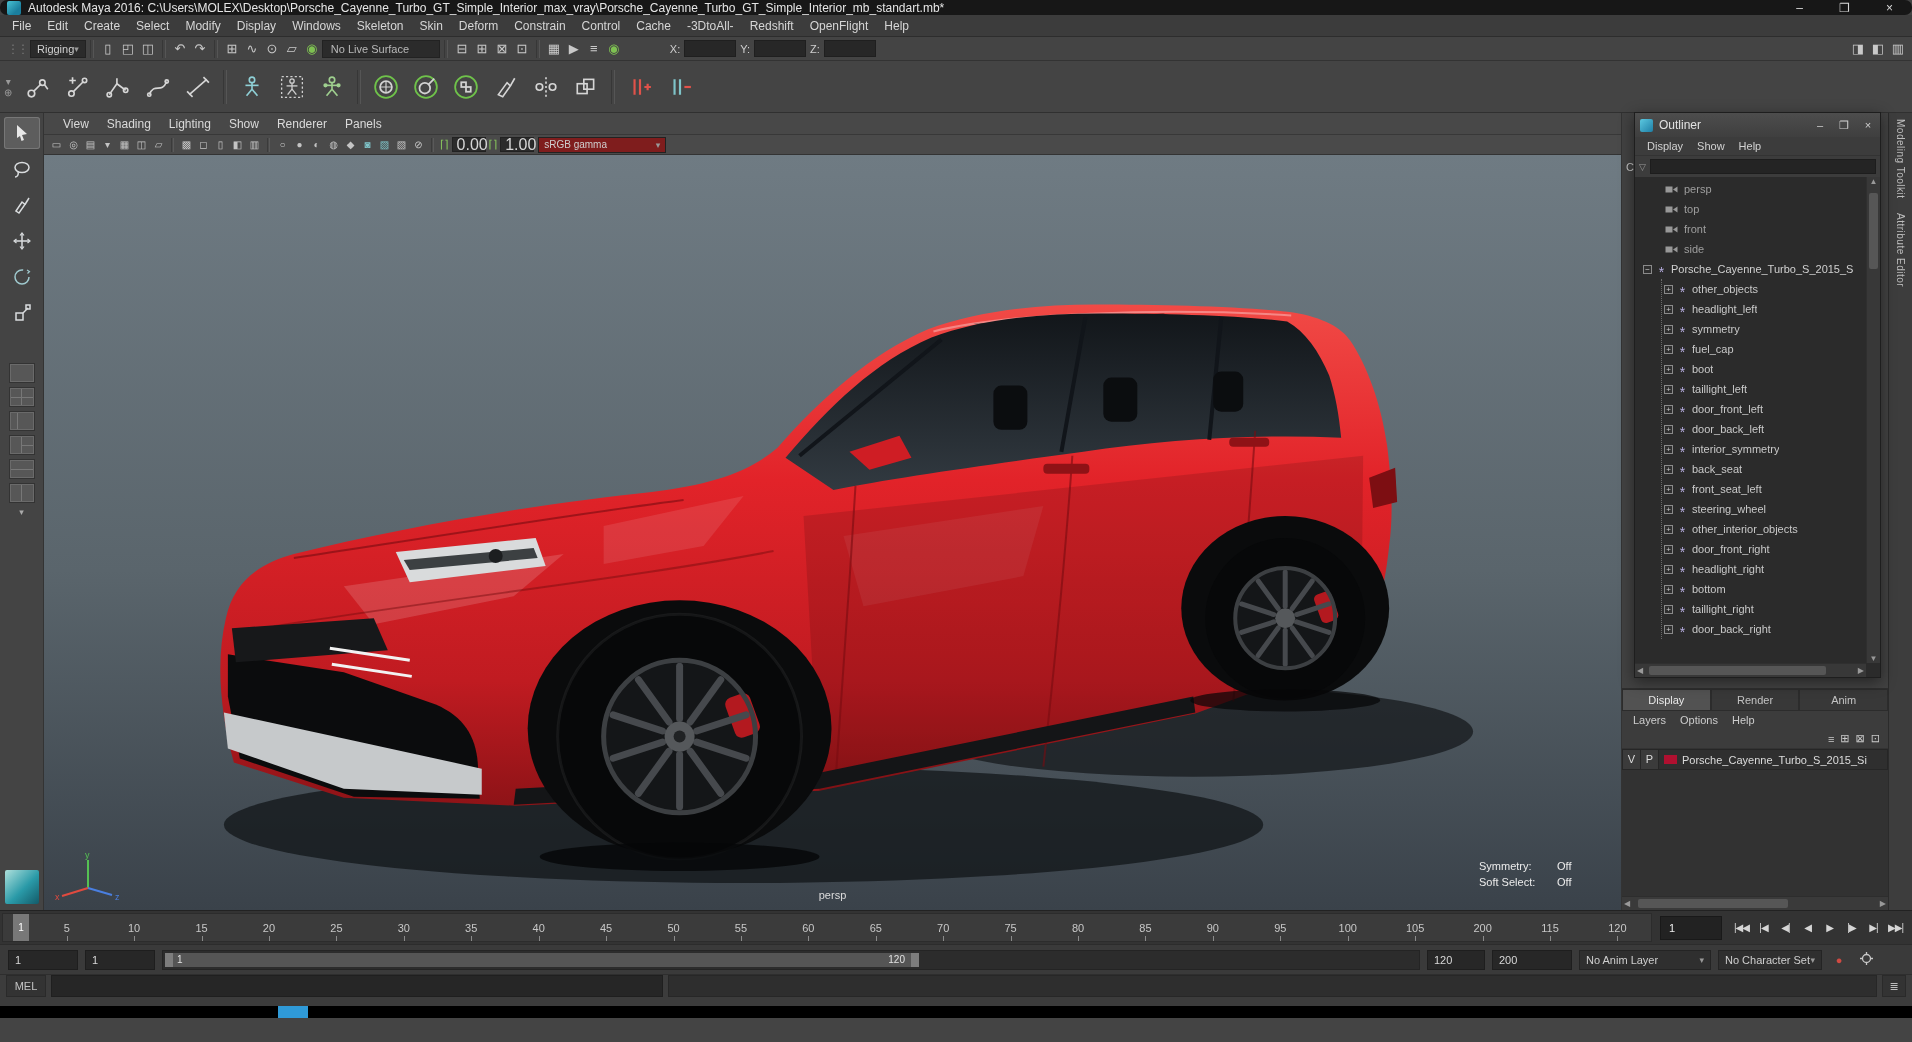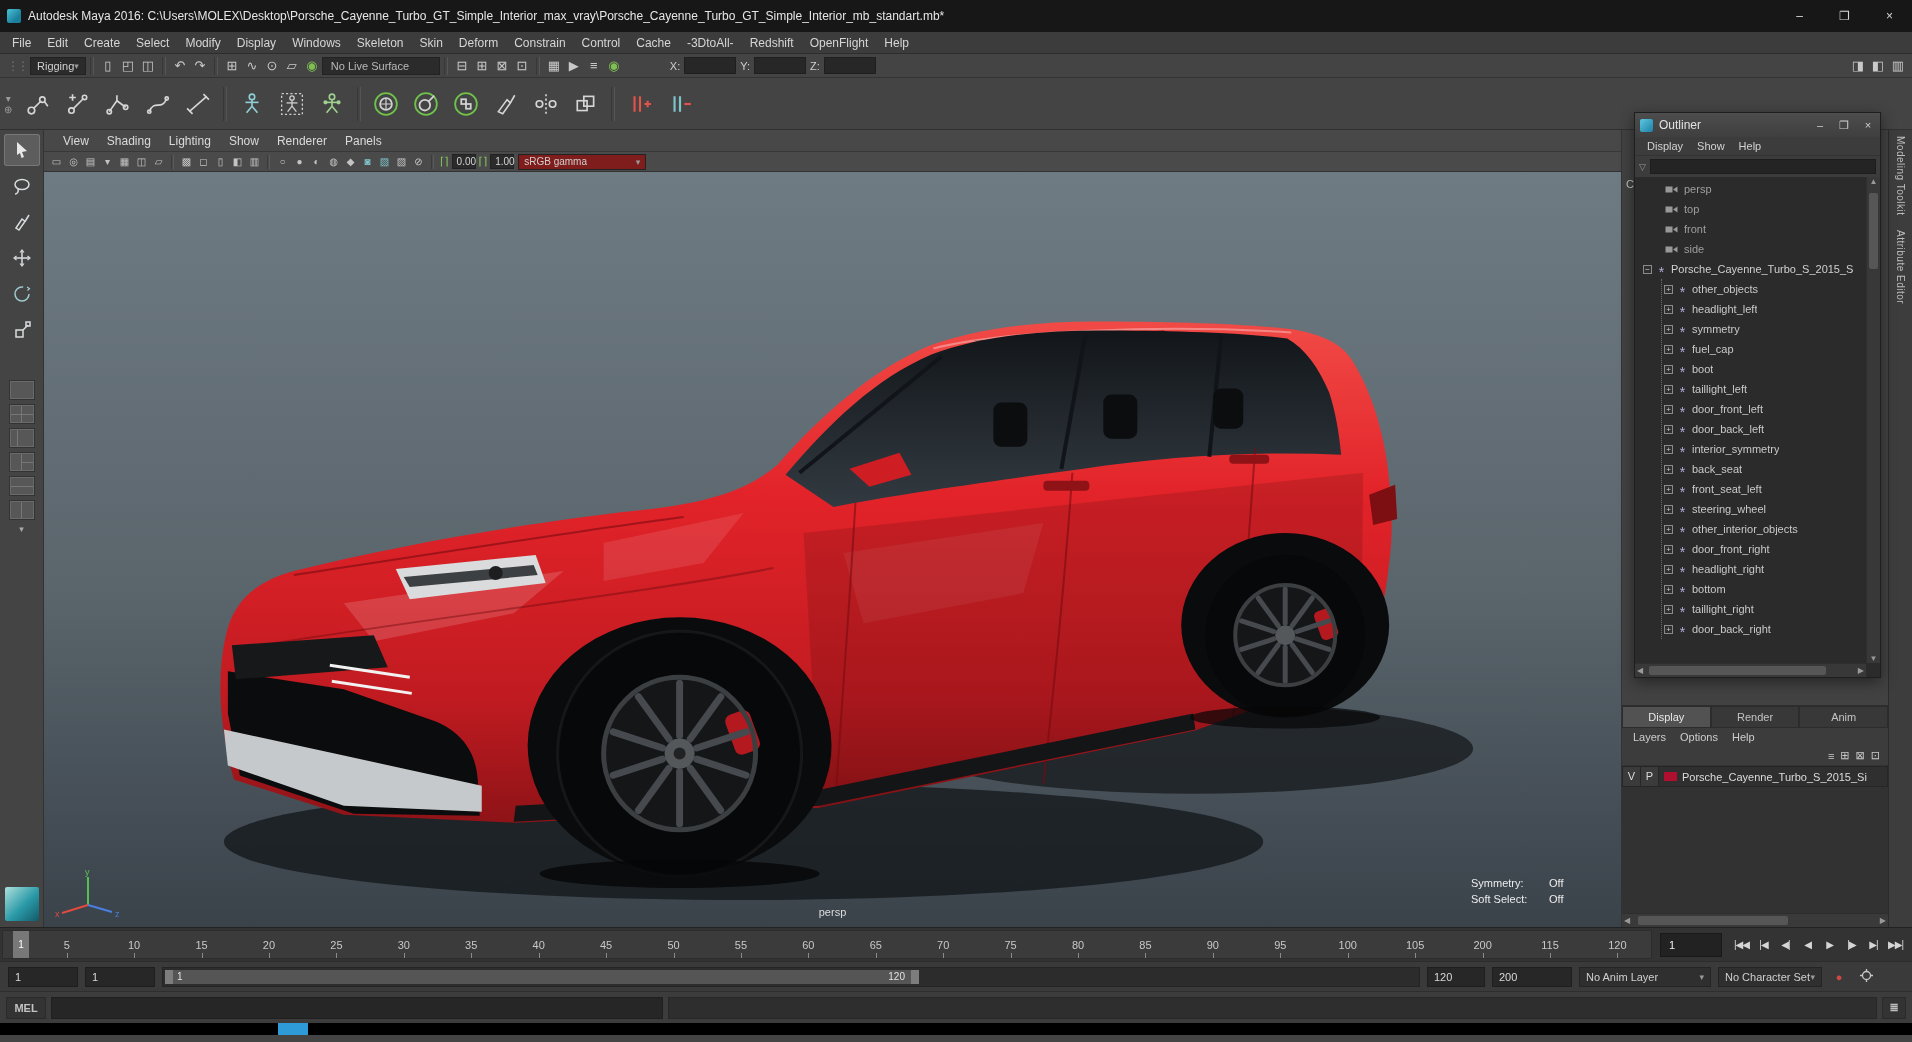--- a/index.html
+++ b/index.html
@@ -1,20 +1,20 @@
 <!DOCTYPE html>
 <html><head>
 <meta charset="utf-8">
 <style>
   * { margin:0; padding:0; box-sizing:border-box; }
   body { background:#111; font-family:"Liberation Sans", sans-serif; }
   .app { position:relative; width:1912px; height:1042px; background:#444; overflow:hidden; color:#ccc; font-size:11px; }
 
   
-  .titlebar { height:32px; background:#171717; display:flex; align-items:center; color:#e6e6e6; font-size:12px; }
+  .titlebar { height:15px; background:#171717; display:flex; align-items:center; color:#e6e6e6; font-size:12px;border-radius:7px; }
   .title-icon { width:14px; height:14px; margin:0 7px; border-radius:2px; background:linear-gradient(135deg,#49c3d4,#1b7f9e 70%); flex:0 0 auto; }
   .title-text { white-space:nowrap; overflow:hidden; }
   .win-controls { margin-left:auto; display:flex; height:100%; }
   .win-btn { width:45px; display:flex; align-items:center; justify-content:center; color:#d8d8d8; font-size:12px; }
 
   
   .menubar { height:22px; background:#3c3c3c; border-bottom:1px solid #2d2d2d; display:flex; align-items:center; padding-left:4px; font-size:12px; color:#d6d6d6; }
   .menu-item { padding:0 8px; white-space:nowrap; }
 
   
@@ -52,28 +52,28 @@
   .lay-more { color:#aaa; font-size:9px; }
   .toolbox-footer { margin-top:auto; margin-bottom:6px; width:34px; height:34px; border-radius:2px; background:linear-gradient(135deg,#aee0dc,#2a9aa8 55%,#135a68); }
 
   
   .viewport-panel { width:1578px; display:flex; flex-direction:column; border-right:1px solid #333; }
   .panel-menubar { height:22px; background:#484848; border-bottom:1px solid #383838; display:flex; align-items:center; padding-left:10px; font-size:12px; color:#dadada; }
   .panel-menu { padding:0 9px; }
   .viewport-toolbar { height:20px; background:#4a4a4a; border-bottom:1px solid #333; display:flex; align-items:center; padding:0 4px; gap:1px; }
   .vp-icon { width:17px; height:16px; display:flex; align-items:center; justify-content:center; color:#c4c4c4; font-size:10px; }
   .vp-sep { width:3px; height:14px; border-left:1px solid #3b3b3b; border-right:1px solid #5a5a5a; margin:0 3px; }
-  .vp-field { width:24px; height:15px; background:#2b2b2b; border:1px solid #222; color:#d5d5d5; display:flex; align-items:center; padding-left:4px; font-size:10px; }
+  .vp-field { width:34px; height:15px; background:#2b2b2b; border:1px solid #222; color:#d5d5d5; display:flex; align-items:center; padding-left:4px; font-size:16px; }
   .bracket-icon { color:#86c35c; font-size:11px; margin:0 2px; }
   .vp-dropdown { height:16px; min-width:128px; background:#7f1d1d; border:1px solid #222; display:flex; align-items:center; justify-content:space-between; padding:0 5px; color:#cfcfcf; font-size:10px; margin-left:3px; }
 
   .viewport3d { position:relative; flex:1; background:linear-gradient(#6f7b83 0%, #5a656c 55%, #3a424a 100%); overflow:hidden; }
   .viewport3d svg.scene { position:absolute; inset:0; }
   .persp-label { position:absolute; left:0; right:0; bottom:9px; text-align:center; color:#dcdcdc; font-size:11px; }
-  .vp-flags { position:absolute; right:30px; bottom:22px; display:grid; grid-template-columns:78px 42px; row-gap:4px; color:#ececec; font-size:11px; }
+  .vp-flags { position:absolute; right:22px; bottom:22px; display:grid; grid-template-columns:78px 42px; row-gap:4px; color:#ececec; font-size:11px; }
   .flag-val { }
   .axis-gizmo { position:absolute; left:10px; bottom:8px; }
 
   
   .right-col { width:266px; position:relative; background:#424242; }
   .cb-partial { position:absolute; top:48px; left:4px; color:#c5c5c5; font-size:11px; }
   .layer-panel { position:absolute; left:0; top:575px; width:266px; bottom:0; background:#3c3c3c; border-top:1px solid #2e2e2e; display:flex; flex-direction:column; }
   .layer-tabs { display:flex; height:22px; }
   .layer-tab { flex:1; text-align:center; line-height:20px; background:#383838; border:1px solid #2c2c2c; color:#c3c3c3; }
   .layer-tab.active { background:#525252; color:#e8e8e8; }
@@ -132,21 +132,21 @@
   
   .rangebar { height:30px; background:#3a3a3a; border-top:1px solid #2c2c2c; display:flex; align-items:center; gap:7px; padding:0 8px; }
   .r-field { height:20px; background:#272727; border:1px solid #1e1e1e; color:#d8d8d8; display:flex; align-items:center; padding-left:6px; }
   .r-slider { position:relative; width:1258px; height:20px; background:#2c2c2c; border:1px solid #242424; }
   .r-range { position:absolute; left:2px; top:2px; bottom:2px; width:752px; background:#555; display:flex; align-items:center; justify-content:space-between; color:#e2e2e2; font-size:10px; padding:0 12px; }
   .r-handle { position:absolute; top:2px; bottom:2px; width:8px; background:#7d7d7d; }
   .r-drop { height:20px; background:#2f2f2f; border:1px solid #242424; display:flex; align-items:center; justify-content:space-between; padding:0 6px; color:#cfcfcf; }
   .rb-icon { width:20px; text-align:center; }
 
   
-  .cmdline { height:32px; background:#3c3c3c; border-top:1px solid #2e2e2e; display:flex; align-items:center; gap:5px; padding:0 6px;font-weight:bold; }
+  .cmdline { height:32px; background:#3c3c3c; border-top:1px solid #2e2e2e; display:flex; align-items:flex-start; gap:5px; padding:0 6px; }
   .mel-label { width:40px; height:22px; background:#333; border:1px solid #2a2a2a; display:flex; align-items:center; justify-content:center; color:#c3c3c3; }
   .cmd-input { width:612px; height:22px; background:#262626; border:1px solid #1f1f1f; }
   .cmd-result { flex:1; height:22px; background:#2e2e2e; border:1px solid #272727; }
   .se-icon { width:24px; height:22px; display:flex; align-items:center; justify-content:center; color:#bdbdbd; border:1px solid #2a2a2a; background:#333; }
 
   
   .helpline { height:17px; background:#2b2b2b; border-top:1px solid #222; display:flex; align-items:center; padding-left:8px; color:#b2b2b2; }
   .taskbar { height:12px; background:#000; position:relative; }
   .task-item { position:absolute; left:278px; top:0; width:30px; height:12px; }
 </style>

